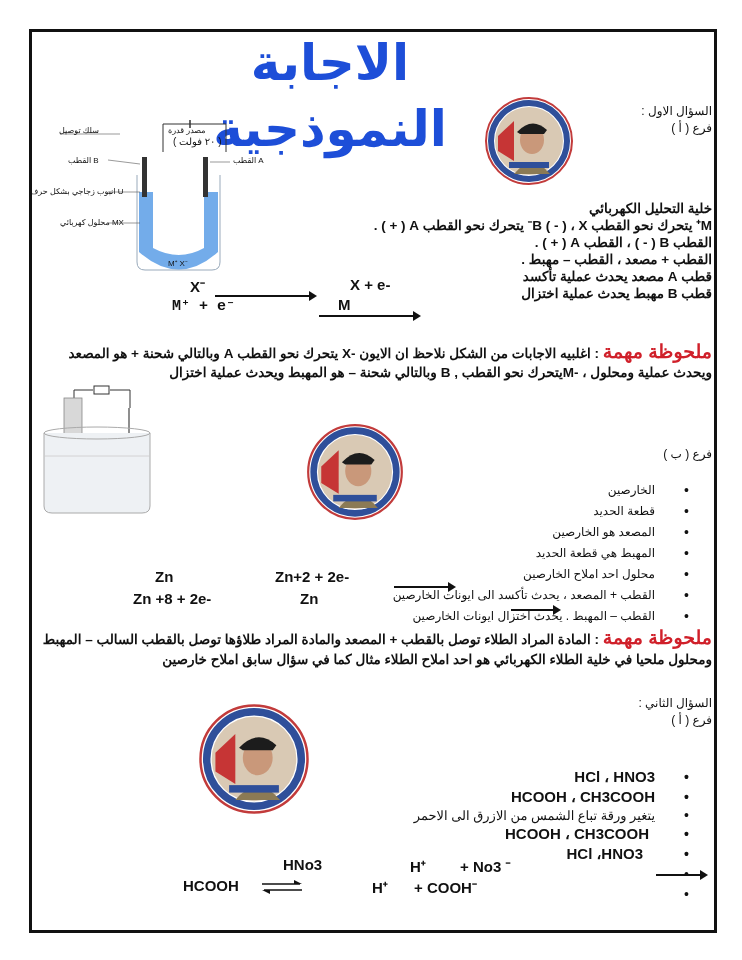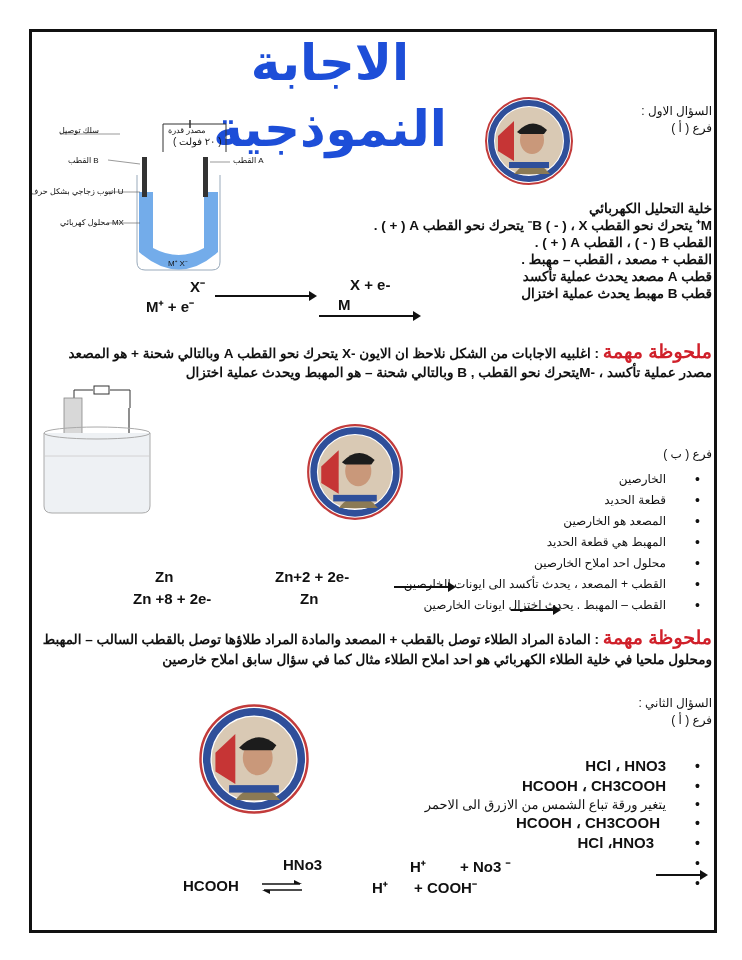--- a/index.html
+++ b/index.html
@@ -11,21 +11,21 @@
   .rtl { direction:rtl; text-align:right; }
   .title { left:140px; top:30px; width:380px; text-align:center;
            font-family:"DejaVu Sans", sans-serif; font-weight:bold; font-size:50px; line-height:66px; color:#1d4ed8; }
   .t13 { font-size:13.5px; font-weight:bold; line-height:17px; }
   .t13n { font-size:12px; line-height:17px; }
   .eq { font-size:15px; font-weight:bold; white-space:nowrap; }
   .arrow { display:inline-block; position:relative; height:2px; background:#111; vertical-align:middle; }
   .arrow::after { content:""; position:absolute; right:-2px; top:-4px; border-left:8px solid #111;
                   border-top:5px solid transparent; border-bottom:5px solid transparent; }
   .red { color:#d0202a; font-size:19px; font-weight:bold; }
-  ul.b { list-style:none; margin:4px; padding:0; }
+  ul.b { list-style:none; margin:15px; padding:0; }
   ul.b li { position:relative; padding-right:42px; }
   ul.b li::before { content:"\2022"; position:absolute; right:8px; top:0; font-size:14px; }
   .emblem { position:absolute; border-radius:50%; background:#fff; }
 </style>
 </head>
 <body>
 
 
 
 <div class="frame"></div>
@@ -87,28 +87,28 @@
   <div>قطب  B مهبط يحدث عملية اختزال</div>
 </div>
 
 
 <div class="abs eq" style="left:190px;top:276px;">
   <span>X⁻</span>
 </div>
 <div class="abs arrow" style="left:215px;top:286px;width:100px;"></div>
 <div class="abs eq" style="left:350px;top:276px;">X + e-</div>
 
-<div class="abs eq" style="left:146px;top:296px;">M⁺ + e⁻</div>
+<div class="abs eq" style="left:172px;top:296px;font-family:Liberation Mono, monospace;">M⁺ + e⁻</div>
 <div class="abs arrow" style="left:215px;top:306px;width:100px;"></div>
 <div class="abs eq" style="left:338px;top:296px;">M</div>
 
 
 <div class="abs rtl t13" style="right:30px;top:342px;width:650px;line-height:19px;">
   <span class="red">ملحوظة مهمة</span>
-  <span>: اغلبيه الاجابات من الشكل نلاحظ ان الايون  -X  يتحرك نحو القطب  A وبالتالي شحنة + هو المصعد مصدر عملية تأكسد  ،  -Mيتحرك نحو القطب , B وبالتالي شحنة – هو المهبط ويحدث عملية اختزال</span>
+  <span>: اغلبيه الاجابات من الشكل نلاحظ ان الايون  -X  يتحرك نحو القطب  A وبالتالي شحنة + هو المصعد ويحدث عملية ومحلول  ،  -Mيتحرك نحو القطب , B وبالتالي شحنة – هو المهبط ويحدث عملية اختزال</span>
 </div>
 
 
 <div class="abs" style="left:38px;top:378px;width:125px;height:140px;">
   <svg width="125" height="140" viewBox="0 0 125 140">
     <path d="M36 22 L36 12 L55 12 M72 12 L92 12 L92 30" fill="none" stroke="#333" stroke-width="1"></path>
     <rect x="56" y="8" width="15" height="8" fill="none" stroke="#333" stroke-width="1"></rect>
     <rect x="26" y="20" width="18" height="110" fill="#d8d8d8" stroke="#888" stroke-width="0.8"></rect>
     <line x1="91" y1="30" x2="91" y2="95" stroke="#444" stroke-width="1.2"></line>
     <ellipse cx="91" cy="100" rx="7" ry="9" fill="#777"></ellipse>

